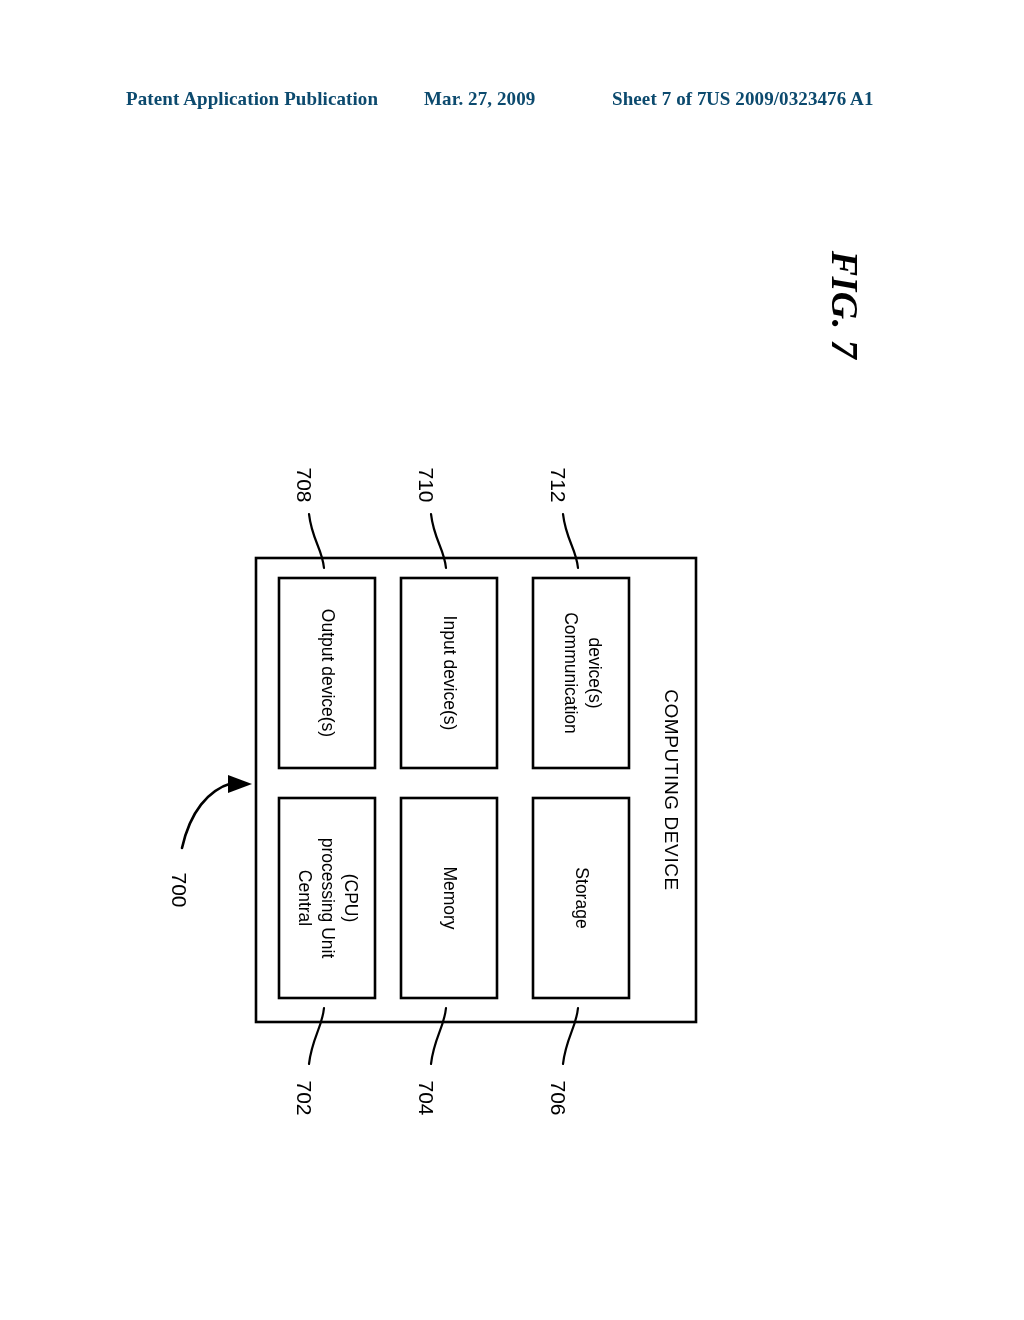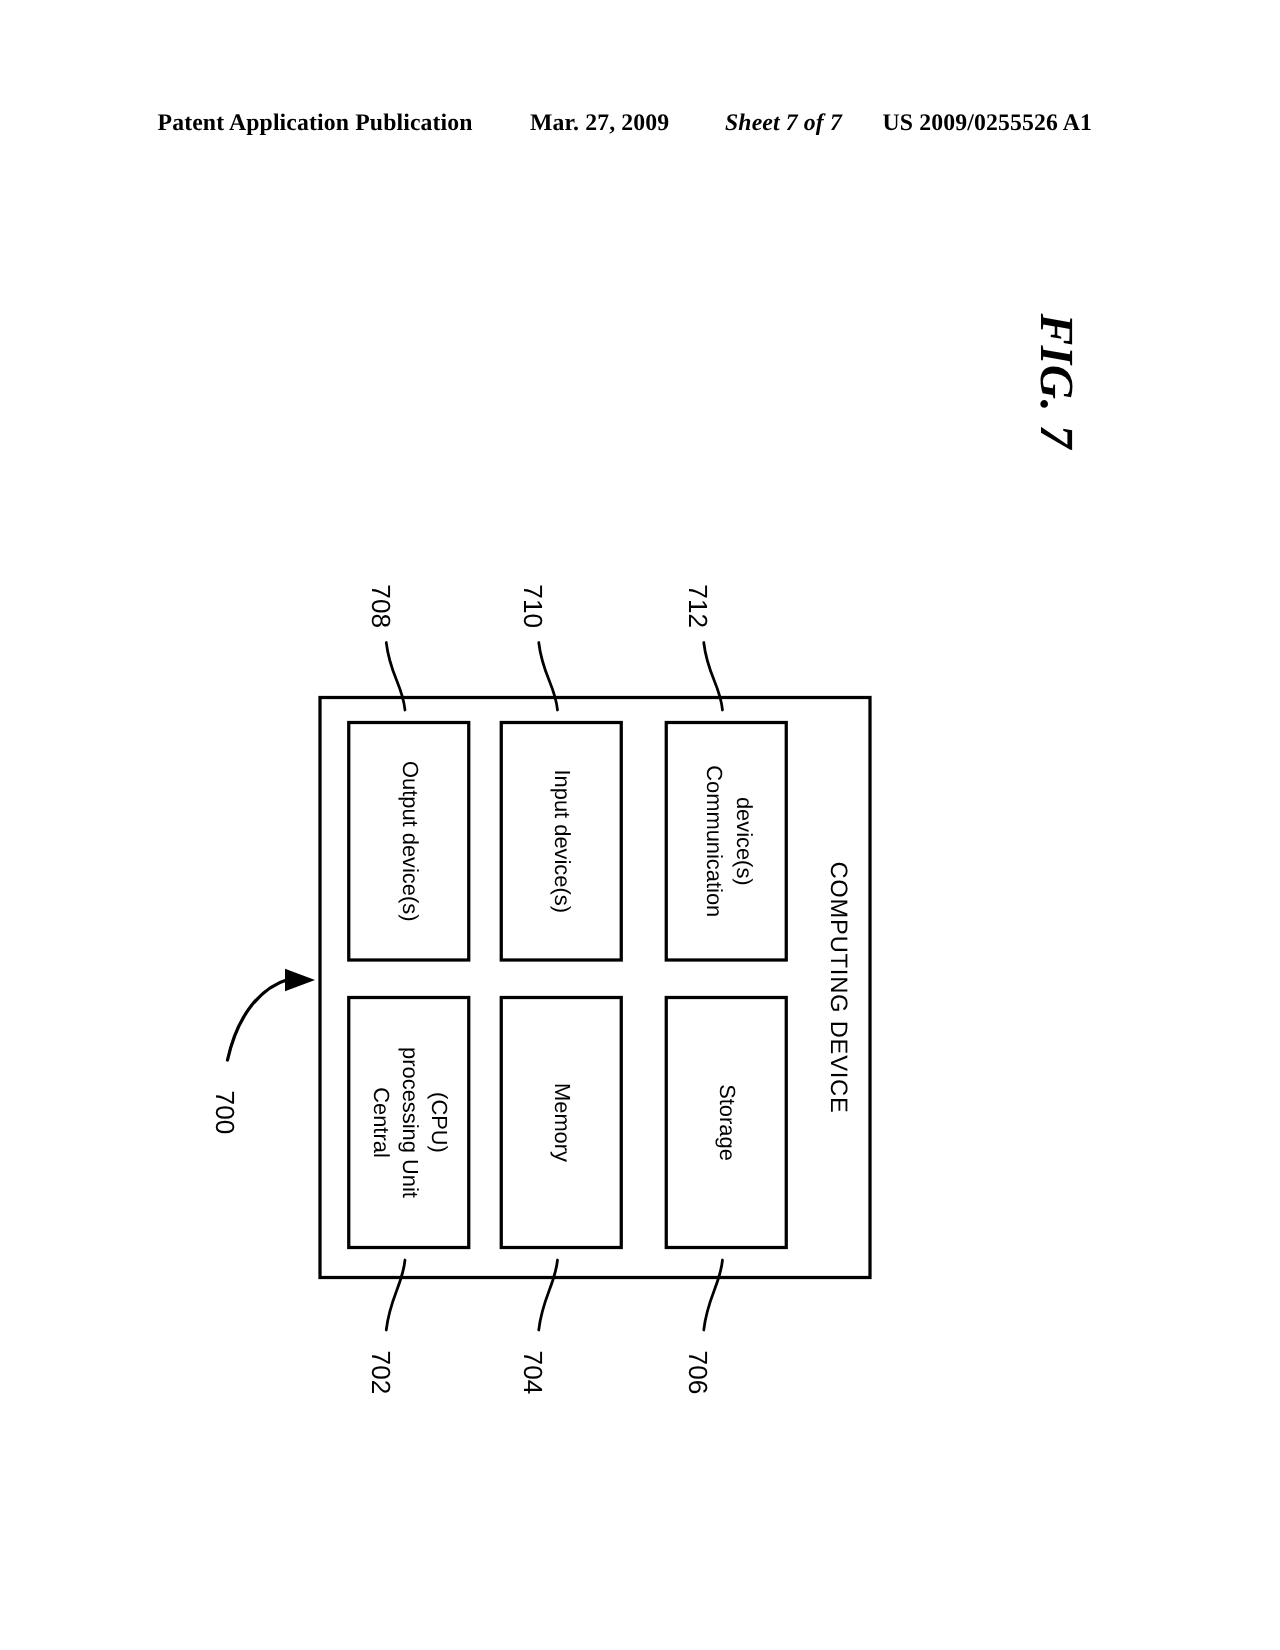--- a/index.html
+++ b/index.html
@@ -18,27 +18,27 @@
   
   #patent-header {
     position: absolute;
     top: 88px;
     left: 0;
     width: 1024px;
     height: 30px;
     font-family: "Liberation Serif", serif;
     font-weight: bold;
     font-size: 19px;
-    color: #000000;
+    color: #0c4a6e;
     letter-spacing: 0.1px;
     white-space: nowrap;
   }
   #patent-header .hdr-pub   { position: absolute; left: 126px;  top: 0; }
   #patent-header .hdr-date  { position: absolute; left: 424px;  top: 0; }
-  #patent-header .hdr-sheet { position: absolute; left: 580px;  top: 0; font-style: italic; }
+  #patent-header .hdr-sheet { position: absolute; left: 612px;  top: 0; }
   #patent-header .hdr-num   { position: absolute; left: 706px;  top: 0; }
 
   
   #figure-label {
     position: absolute;
     left: 790px;
     top: 245px;
     width: 110px;
     height: 120px;
   }
@@ -115,21 +115,21 @@
     dominant-baseline: middle;
   }
 </style>
 </head>
 <body>
 
 <div id="patent-header">
   <span class="hdr-pub">Patent Application Publication</span>
   <span class="hdr-date">Mar. 27, 2009</span>
   <span class="hdr-sheet">Sheet 7 of 7</span>
-  <span class="hdr-num">US 2009/0255526 A1</span>
+  <span class="hdr-num">US 2009/0323476 A1</span>
 </div>
 
 <div id="figure-label">
   <span class="fig-text">FIG. 7</span>
 </div>
 
 <div id="diagram-stage">
   <svg id="diagram-svg" width="1024" height="1320" viewBox="0 0 1024 1320">
 
     <rect class="container-outline" x="256" y="558" width="440" height="464"></rect>

